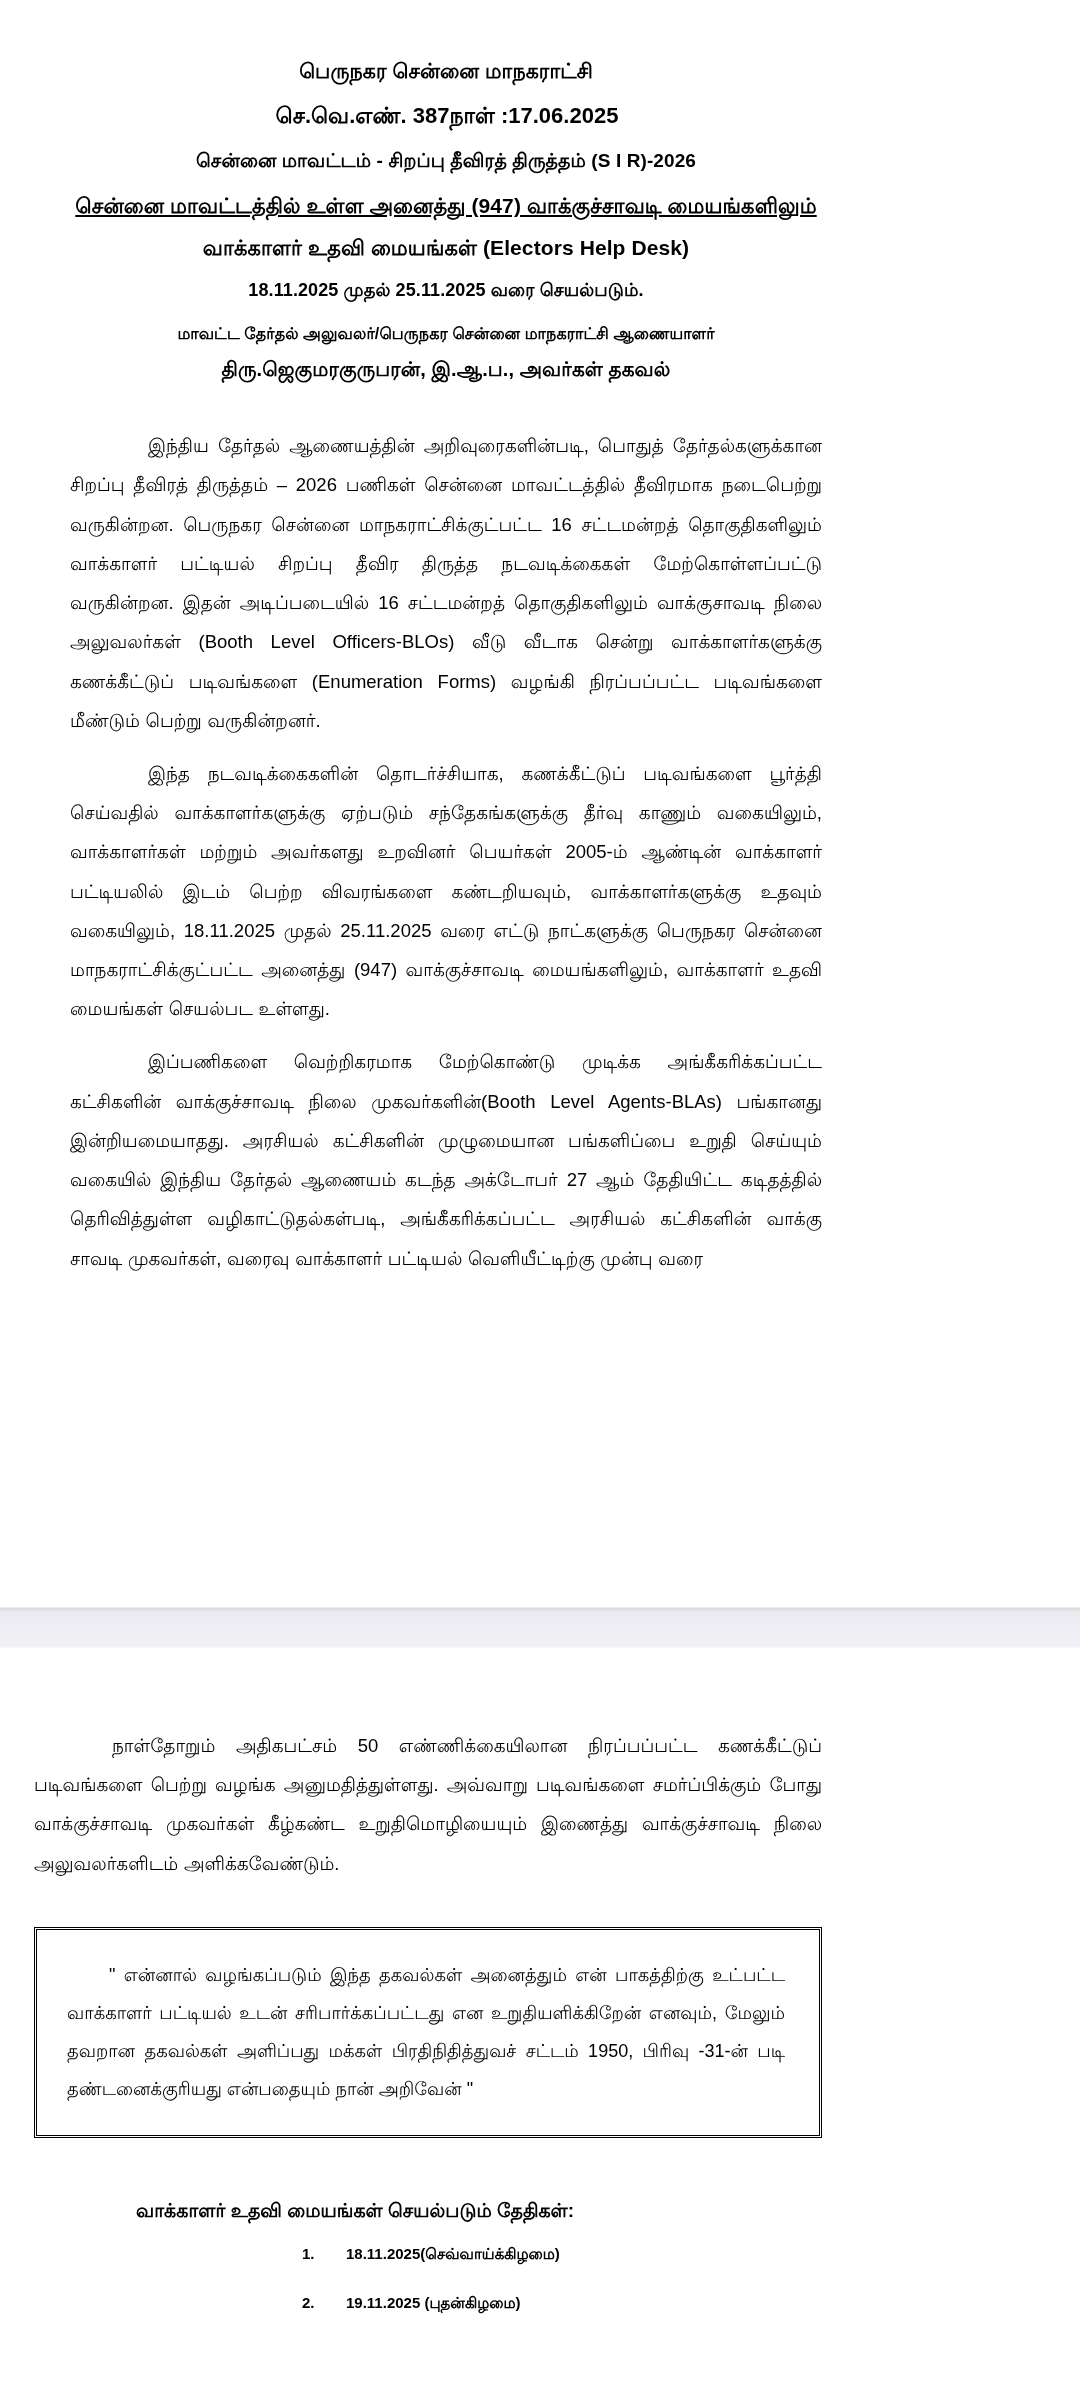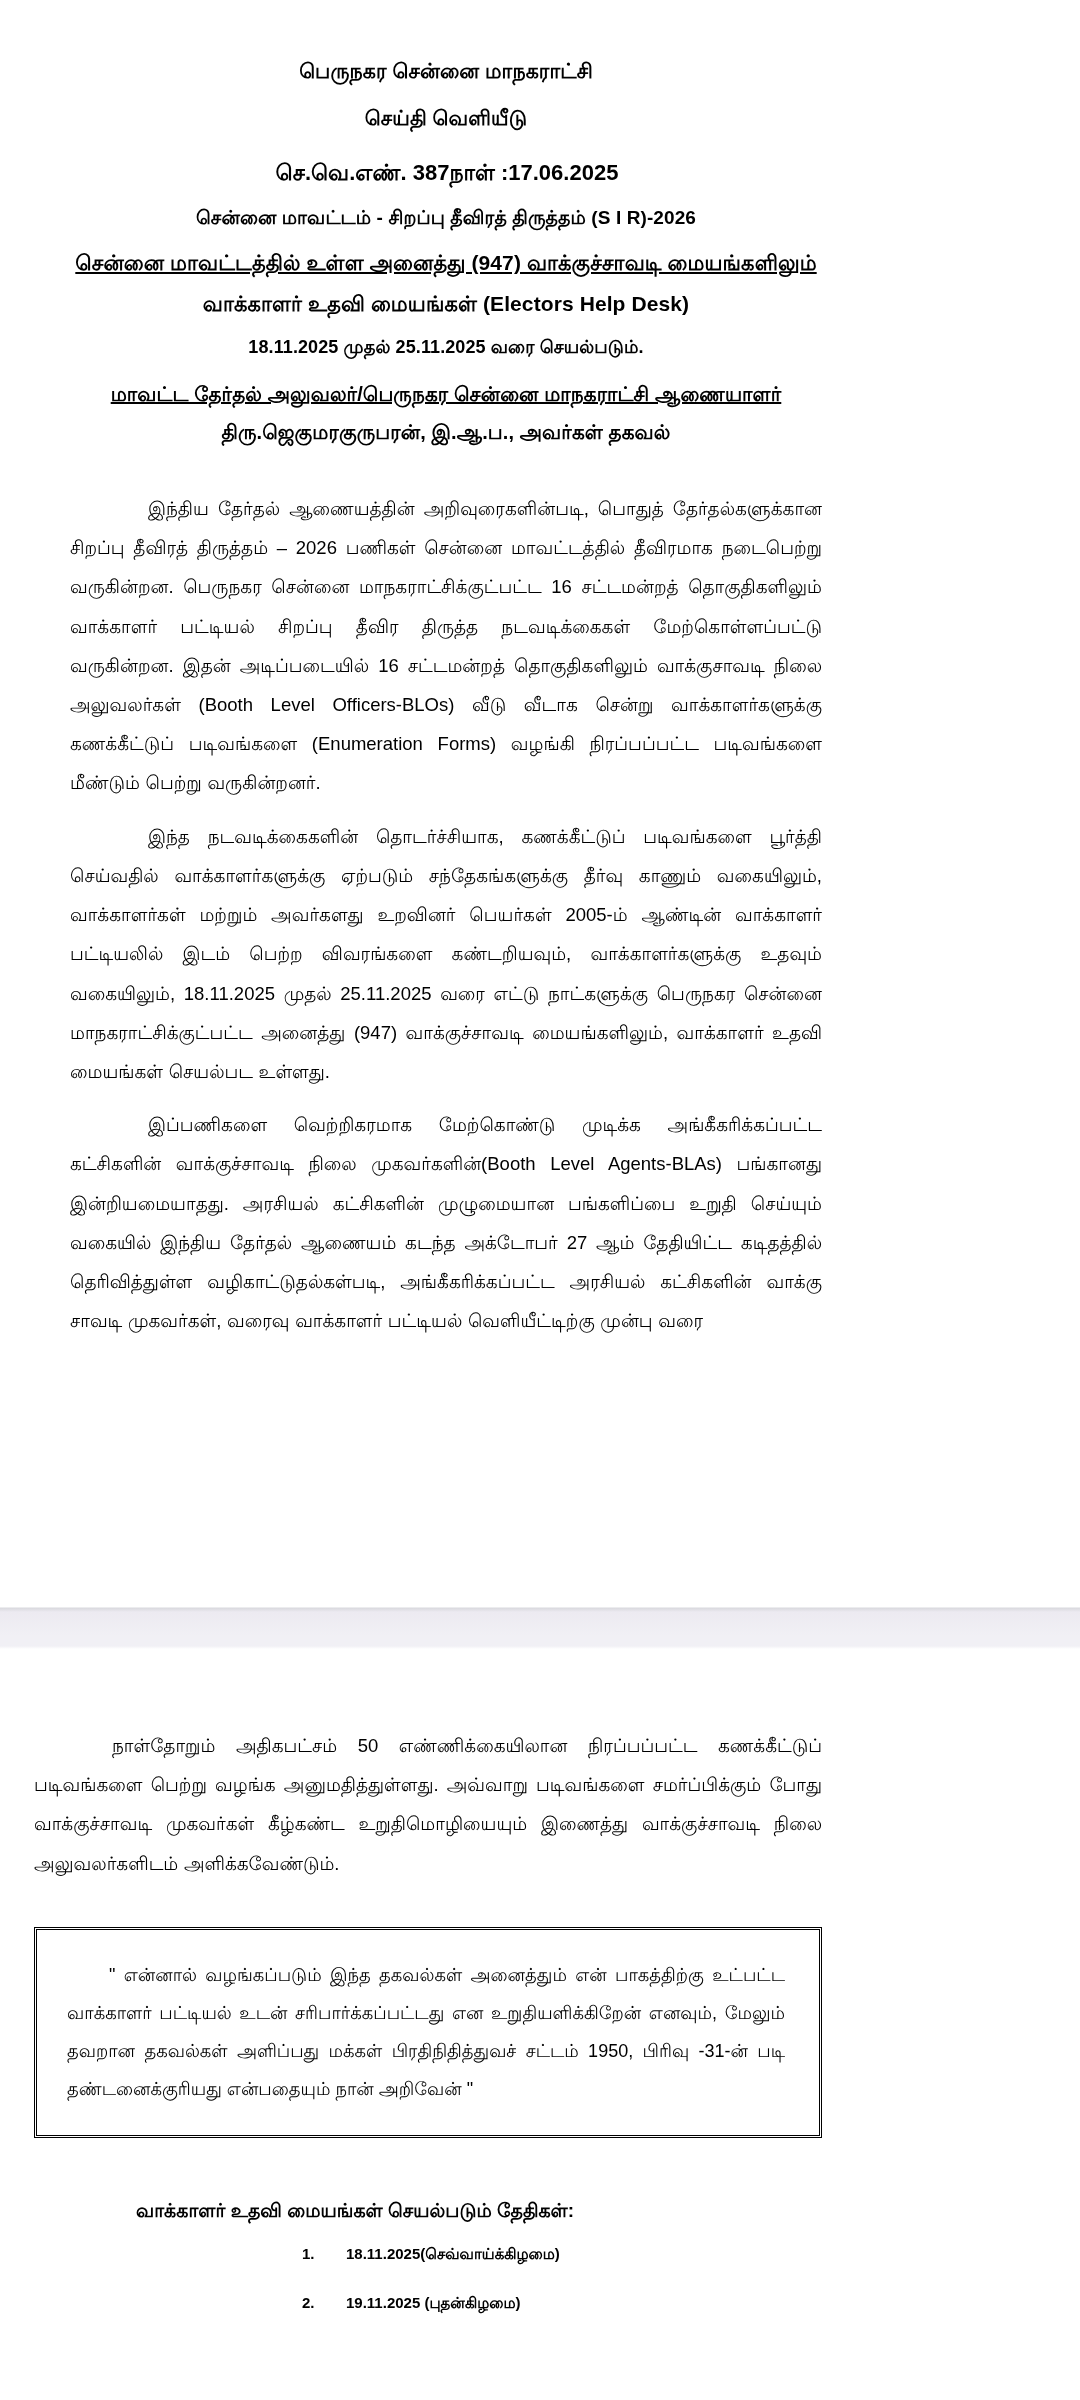--- a/index.html
+++ b/index.html
@@ -69,21 +69,21 @@
     font-size: 22px;
     margin: 0 0 16px 0;
     padding: 0 16px 0 18px;
   }
   .meta-left, .meta-right { white-space: nowrap; }
 
   .t-district { font-size: 19px;   margin: 0 0 16px 0; }
   .t-big      { font-size: 21px;   margin: 0 0 10px 0; line-height: 1.45; text-decoration: underline; }
   .t-big2     { font-size: 21px;   margin: 0 0 14px 0; }
   .t-dates    { font-size: 18px;   margin: 0 0 18px 0; }
-  .t-officer  { font-size: 20px;   margin: 0 0 8px 0; line-height: 1.5; text-decoration: underline; }
+  .t-officer  { font-size: 16px;   margin: 0 0 8px 0; line-height: 1.5; }
   .t-officer2 { font-size: 20px;   margin: 0 0 0 0; }
 
   
   .body-block { margin-top: 42px; }
   p.para {
     text-align: justify;
     text-justify: inter-word;
     font-size: 18.5px;
     line-height: 2.12;
     margin: 0 0 14px 0;
@@ -139,21 +139,20 @@
 </style>
 </head>
 <body>
 
 <div class="viewer">
 
   <div class="page page-one">
 
     <div class="title-line t-corp">பெருநகர சென்னை மாநகராட்சி</div>
 
-    <div class="title-line t-release">செய்தி வெளியீடு</div>
 
     <div class="meta-row">
       <span class="meta-left">செ.வெ.எண். 387</span>
       <span class="meta-right">நாள் :17.06.2025</span>
     </div>
 
     <div class="title-line t-district">சென்னை மாவட்டம் - சிறப்பு தீவிரத் திருத்தம் (S I R)-2026</div>
 
     <div class="title-line t-big">சென்னை மாவட்டத்தில் உள்ள அனைத்து (947) வாக்குச்சாவடி மையங்களிலும்</div>
 

